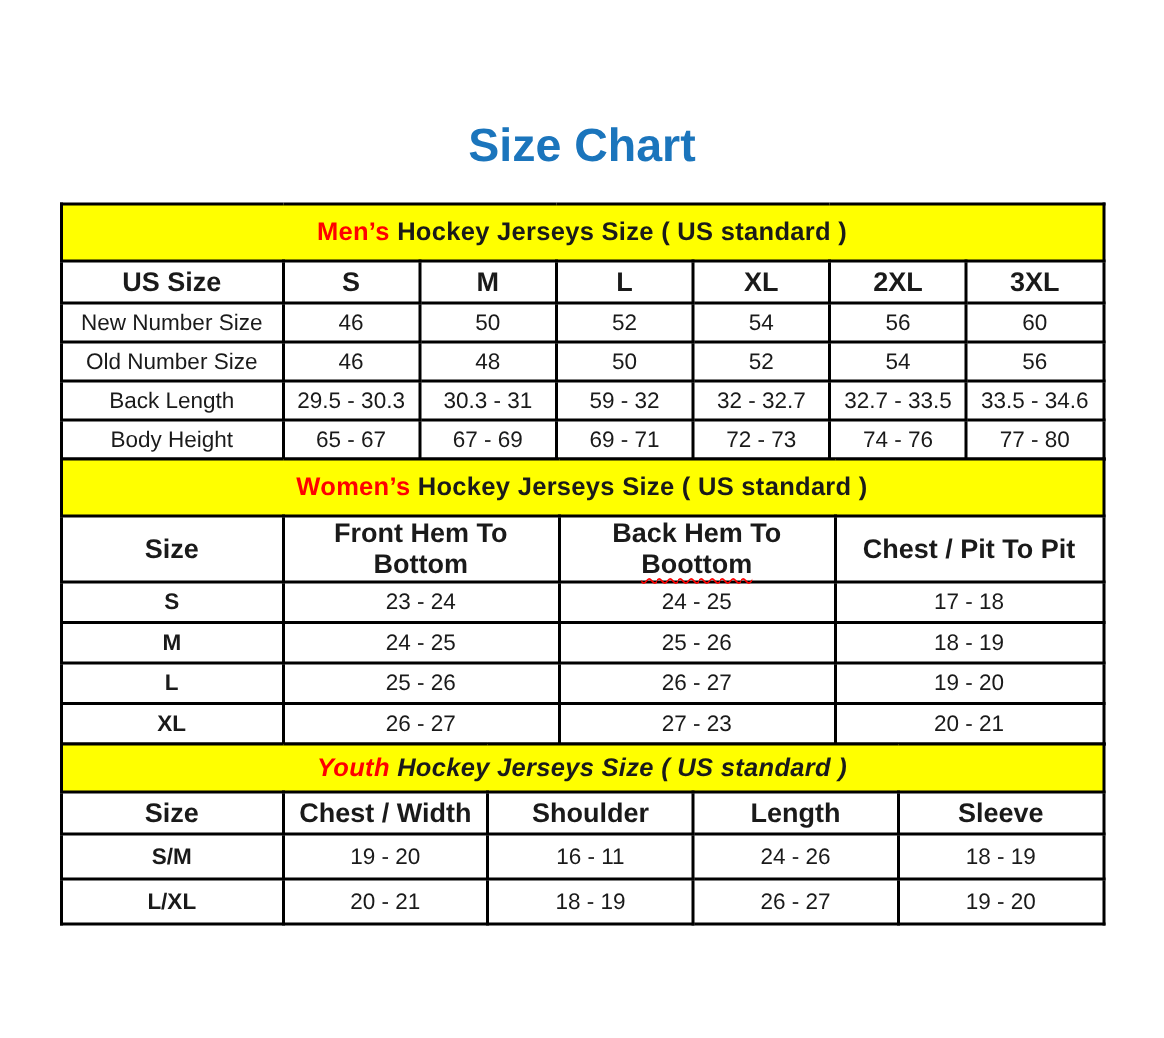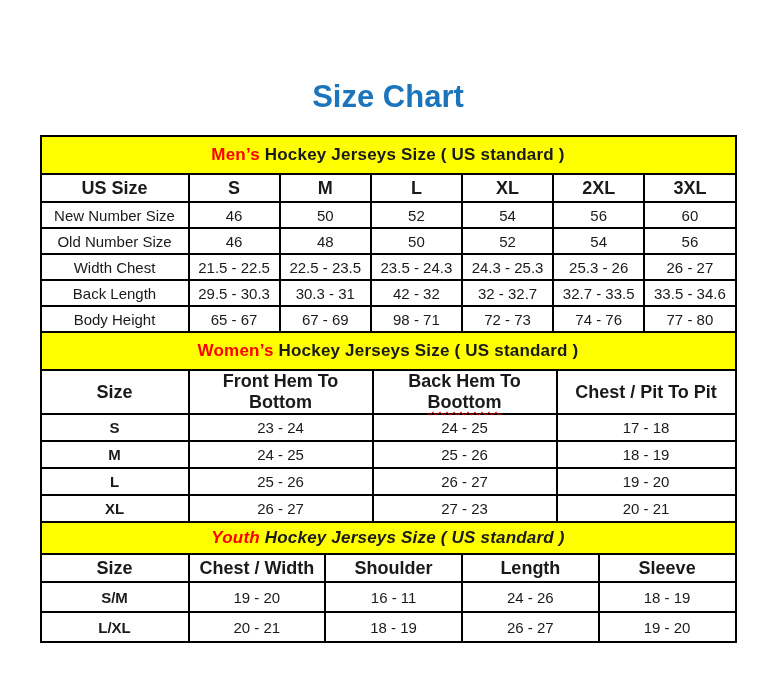--- a/index.html
+++ b/index.html
@@ -94,42 +94,33 @@
           <tr class="data-row">
             <td class="row-label">Old Number Size</td>
             <td class="val">46</td>
             <td class="val">48</td>
             <td class="val">50</td>
             <td class="val">52</td>
             <td class="val">54</td>
             <td class="val">56</td>
           </tr>
           <tr class="data-row">
-            <td class="row-label">Width Chest</td>
-            <td class="val">21.5 - 22.5</td>
-            <td class="val">22.5 - 23.5</td>
-            <td class="val">23.5 - 24.3</td>
-            <td class="val">24.3 - 25.3</td>
-            <td class="val">25.3 - 26</td>
-            <td class="val">26 - 27</td>
-          </tr>
-          <tr class="data-row">
             <td class="row-label">Back Length</td>
             <td class="val">29.5 - 30.3</td>
             <td class="val">30.3 - 31</td>
-            <td class="val">42 - 32</td>
+            <td class="val">59 - 32</td>
             <td class="val">32 - 32.7</td>
             <td class="val">32.7 - 33.5</td>
             <td class="val">33.5 - 34.6</td>
           </tr>
           <tr class="data-row">
             <td class="row-label">Body Height</td>
             <td class="val">65 - 67</td>
             <td class="val">67 - 69</td>
-            <td class="val">98 - 71</td>
+            <td class="val">69 - 71</td>
             <td class="val">72 - 73</td>
             <td class="val">74 - 76</td>
             <td class="val">77 - 80</td>
           </tr>
         </tbody>
       </table>
       <table class="t-womens">
         <colgroup>
           <col class="c0">
           <col class="c1">

